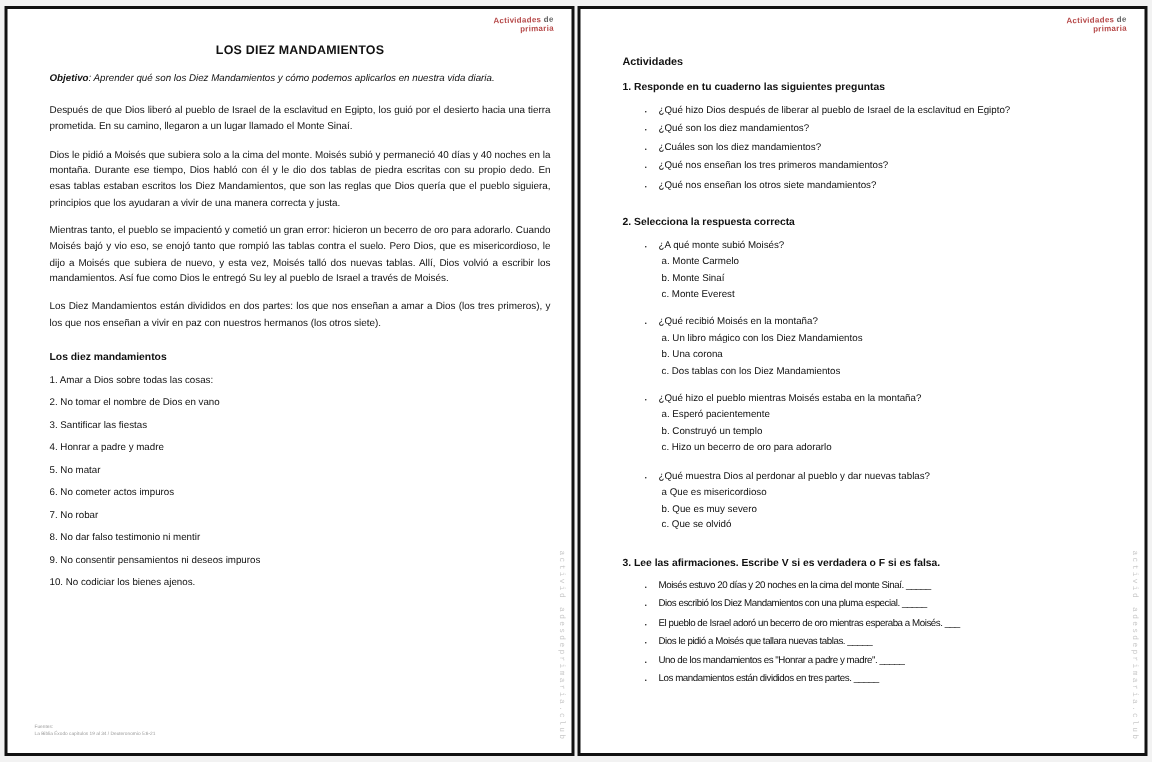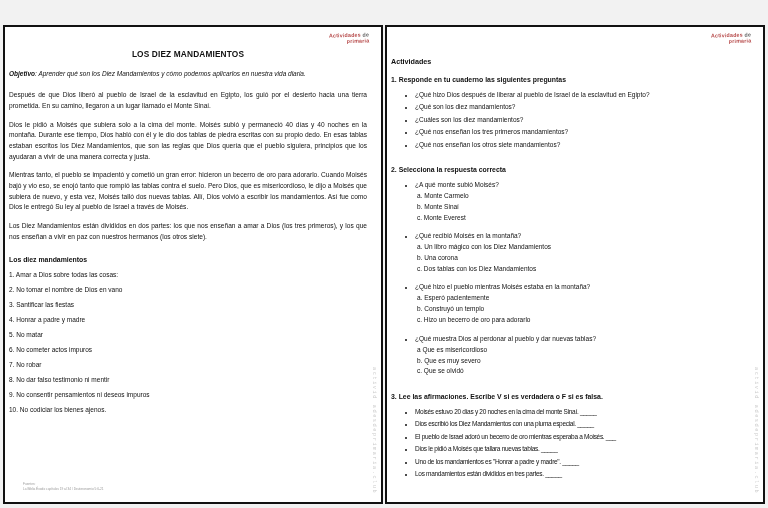--- a/index.html
+++ b/index.html
@@ -18,23 +18,22 @@
     display: flex;
     gap: 2px;
     padding: 4px 3px;
     background: #f2f2f2;
   }
   .page {
     position: relative;
     flex: 1 1 50%;
     background: #ffffff;
     border: 2px solid #111111;
-    padding: 10px 14px 8px 4px;
+    padding: 10px 14px 8px 28px;
     overflow: hidden;
-    margin-top: 21px;
   }
   .logo {
     position: absolute;
     top: 5px;
     right: 12px;
     text-align: right;
     line-height: 1.15;
     transform: rotate(-1.5deg);
     opacity: .92;
   }

